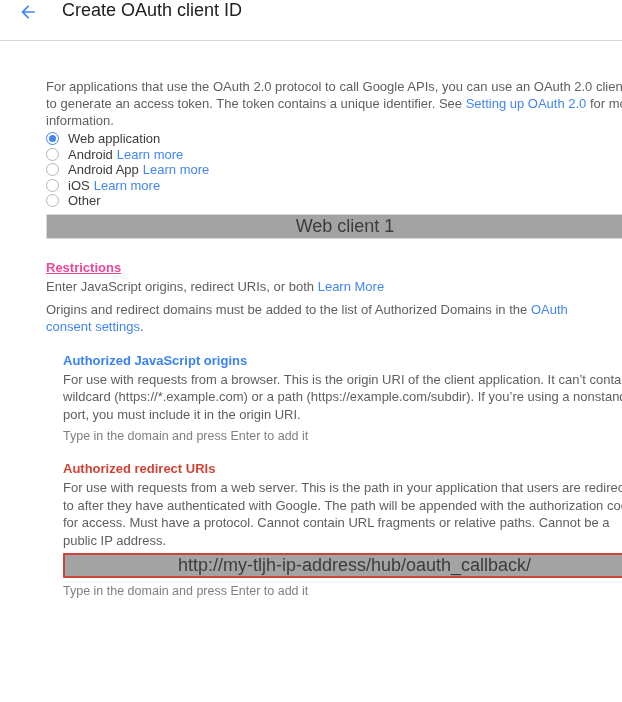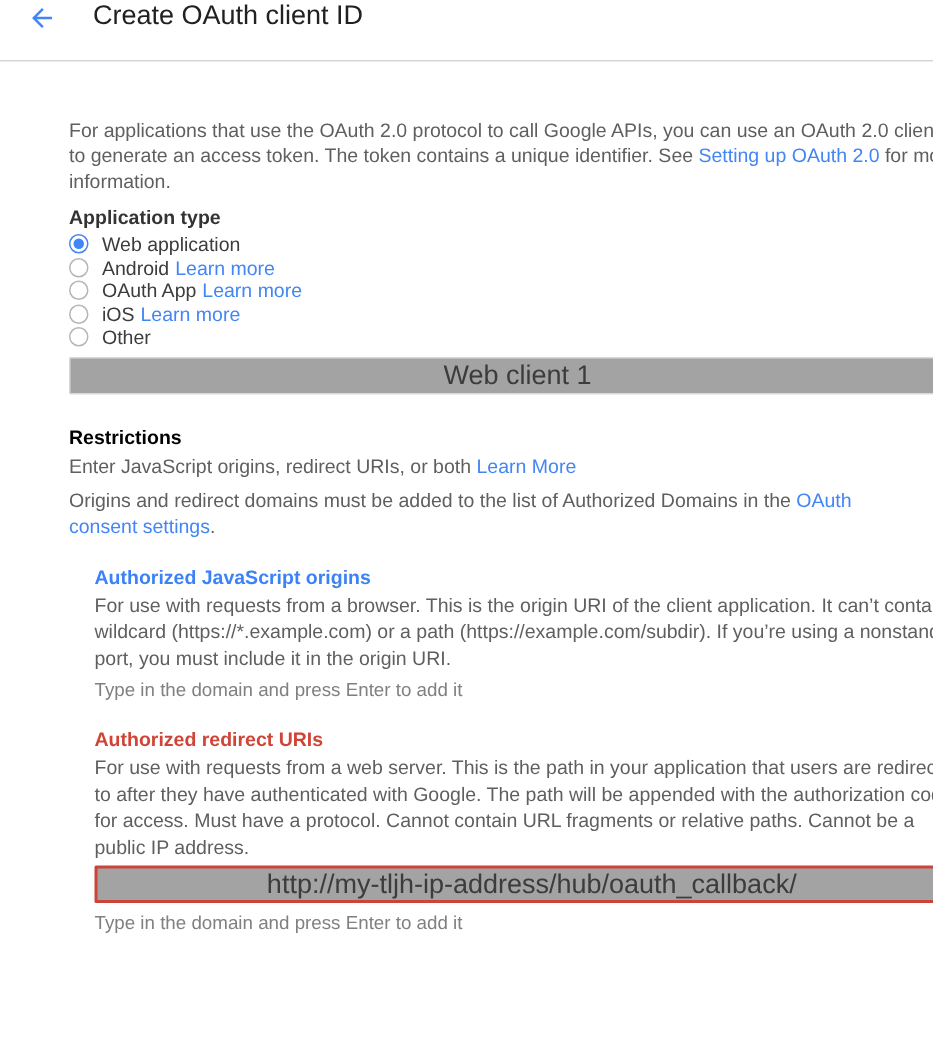--- a/index.html
+++ b/index.html
@@ -46,21 +46,21 @@
     margin-left: 8px; cursor: pointer;
   }
   .text-input {
     display: block; width: 598px; height: 25px; margin-top: 5px;
     border: 1px solid #d9d9d9; border-radius: 1px; padding: 0 9px;
     font-family: "Liberation Sans", "DejaVu Sans", sans-serif; font-size: 18px; color: #3c3c3c;
     outline: none; background: #a3a3a3; text-align: center;
   }
 
   
-  .restrictions-title { font-weight: 700; color: #000000; margin-top: 21px; }
+  .restrictions-title { font-weight: 700; color: #ec4899; margin-top: 21px; text-decoration: underline; }
   .restrict-line1 { margin-top: 3px; line-height: 17px; color: #5f5f5f; }
   .restrict-line2 { margin-top: 6px; line-height: 17px; color: #5f5f5f; }
 
   .sub-section { margin-left: 17px; width: 583px; }
   .sub-title { font-weight: 700; color: #3b82f6; margin-top: 18px; line-height: 16px; }
   .sub-title.error-title { color: #d04437; }
   .sub-desc { margin-top: 2px; line-height: 17.5px; color: #5f5f5f; }
   .sub-input { width: 583px; margin-top: 4px; }
   .sub-input.error-input { border: 2px solid #cb4437; }
   .helper-text { margin-top: 6px; color: #808080; font-size: 12.5px; }
@@ -75,35 +75,34 @@
       </svg>
   </div>
   <div class="page-title">Create OAuth client ID</div>
 </div>
 <div class="divider"></div>
 
 <div class="content">
 
   <p class="intro"><span>For applications that use the OAuth 2.0 protocol to call Google APIs, you can use an OAuth 2.0 client ID to generate an access token. The token contains a unique identifier. See </span><a>Setting up OAuth 2.0</a><span> for more information.</span></p>
 
-  <div class="section-label">Application type</div>
 
   <div class="radio-group">
     <div class="radio-row">
       <span class="radio-circle selected"></span>
       <span class="radio-label">Web application</span>
     </div>
     <div class="radio-row">
       <span class="radio-circle"></span>
       <span class="radio-label">Android</span>
       <a class="radio-link">Learn more</a>
     </div>
     <div class="radio-row">
       <span class="radio-circle"></span>
-      <span class="radio-label">OAuth App</span>
+      <span class="radio-label">Android App</span>
       <a class="radio-link">Learn more</a>
     </div>
     <div class="radio-row">
       <span class="radio-circle"></span>
       <span class="radio-label">iOS</span>
       <a class="radio-link">Learn more</a>
     </div>
     <div class="radio-row">
       <span class="radio-circle"></span>
       <span class="radio-label">Other</span>

